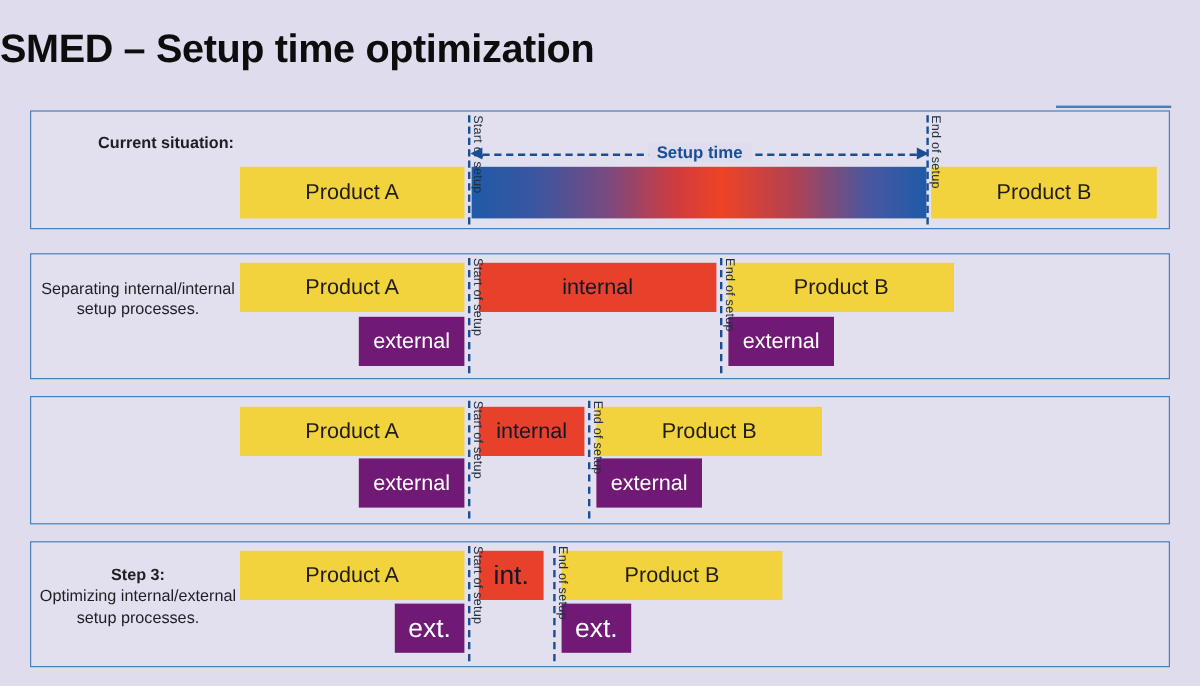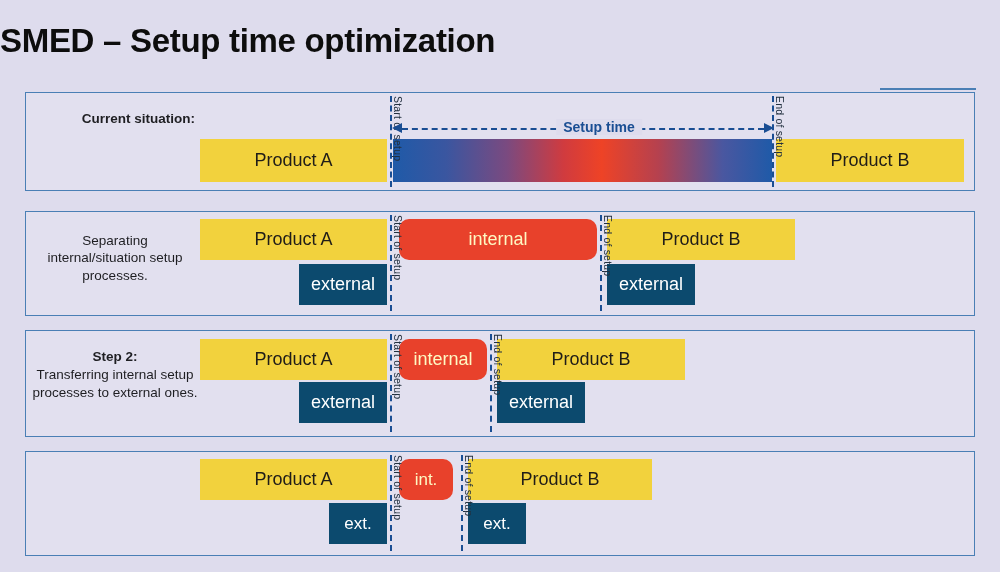--- a/index.html
+++ b/index.html
@@ -49,24 +49,24 @@
   .caption .sub{display:block;}
 
   
   .bar{
     position:absolute;
     display:flex;align-items:center;justify-content:center;
     font-size:18px;
     box-sizing:border-box;
     white-space:nowrap;
   }
-  .bar.small{font-size:17px;}
+  .bar.small{font-size:22px;}
   .yellow{background:#f2d23d;color:#201d18;}
-  .blue{background:#0c4a6e;color:#ffffff;}
-  .red{background:#e8412b;color:#fef9c3;border-radius:10px;}
+  .blue{background:#701a75;color:#ffffff;}
+  .red{background:#e8412b;color:#0f172a;}
   .gradbar{
     background:linear-gradient(90deg,
         #1f5aa8 0%,
         #3a56a0 14%,
         #7a4a80 30%,
         #d03b3f 45%,
         #ee4326 55%,
         #b5414f 70%,
         #4a57a0 87%,
         #1f5aa8 100%);
@@ -93,21 +93,20 @@
   .setuparrow .line{
     position:absolute;top:7px;left:10px;right:10px;height:0;
     border-top:2px dashed #1a4e93;
   }
   .setuparrow .lbl{
     position:absolute;top:-2px;left:50%;transform:translateX(-50%);
     background:#dedced;
     padding:0 7px;
     font-size:14px;font-weight:bold;color:#1a4e93;
     white-space:nowrap;
-    margin-left:16px;
   }
   .setuparrow .ah{
     position:absolute;top:2px;width:0;height:0;
     border-top:5px solid transparent;
     border-bottom:5px solid transparent;
   }
   .setuparrow .ah.left{left:0;border-right:10px solid #1a4e93;}
   .setuparrow .ah.right{right:0;border-left:10px solid #1a4e93;}
 </style>
 </head>
@@ -142,62 +141,62 @@
   <div class="setuparrow" style="left:392px;top:121px;width:382px;">
     <div class="ah left"></div>
     <div class="line"></div>
     <div class="ah right"></div>
     <div class="lbl">Setup time</div>
   </div>
 
   <div class="panel" id="panel2"></div>
 
   <div class="caption" style="left:32px;top:232px;width:166px;">
-    <span class="sub">Separating internal/situation setup processes.</span>
+    <span class="sub">Separating internal/internal setup processes.</span>
   </div>
 
   <div class="bar yellow" style="left:200px;top:219px;width:187px;height:41px;">Product A</div>
   <div class="bar blue" style="left:299px;top:264px;width:88px;height:41px;">external</div>
   <div class="bar red" style="left:399px;top:219px;width:198px;height:41px;">internal</div>
   <div class="bar yellow" style="left:607px;top:219px;width:188px;height:41px;">Product B</div>
   <div class="bar blue" style="left:607px;top:264px;width:88px;height:41px;">external</div>
 
   <div class="marker" style="left:390px;top:215px;height:96px;">
     <div class="vline"></div>
     <div class="mlabel">Start of setup</div>
   </div>
   <div class="marker" style="left:600px;top:215px;height:96px;">
     <div class="vline"></div>
     <div class="mlabel">End of setup</div>
   </div>
 
   <div class="panel" id="panel3"></div>
 
-  <div class="caption" style="left:32px;top:348px;width:166px;">
-    <span class="hd">Step 2:</span>
-    <span class="sub">Transferring internal setup processes to external ones.</span>
-  </div>
 
   <div class="bar yellow" style="left:200px;top:339px;width:187px;height:41px;">Product A</div>
   <div class="bar blue" style="left:299px;top:382px;width:88px;height:41px;">external</div>
   <div class="bar red" style="left:399px;top:339px;width:88px;height:41px;">internal</div>
   <div class="bar yellow" style="left:497px;top:339px;width:188px;height:41px;">Product B</div>
   <div class="bar blue" style="left:497px;top:382px;width:88px;height:41px;">external</div>
 
   <div class="marker" style="left:390px;top:334px;height:98px;">
     <div class="vline"></div>
     <div class="mlabel">Start of setup</div>
   </div>
   <div class="marker" style="left:490px;top:334px;height:98px;">
     <div class="vline"></div>
     <div class="mlabel">End of setup</div>
   </div>
 
   <div class="panel" id="panel4"></div>
 
+  <div class="caption" style="left:32px;top:470px;width:166px;">
+    <span class="hd">Step 3:</span>
+    <span class="sub">Optimizing internal/external setup processes.</span>
+  </div>
 
   <div class="bar yellow" style="left:200px;top:459px;width:187px;height:41px;">Product A</div>
   <div class="bar blue small" style="left:329px;top:503px;width:58px;height:41px;">ext.</div>
   <div class="bar red small" style="left:399px;top:459px;width:54px;height:41px;">int.</div>
   <div class="bar yellow" style="left:468px;top:459px;width:184px;height:41px;">Product B</div>
   <div class="bar blue small" style="left:468px;top:503px;width:58px;height:41px;">ext.</div>
 
   <div class="marker" style="left:390px;top:455px;height:96px;">
     <div class="vline"></div>
     <div class="mlabel">Start of setup</div>

